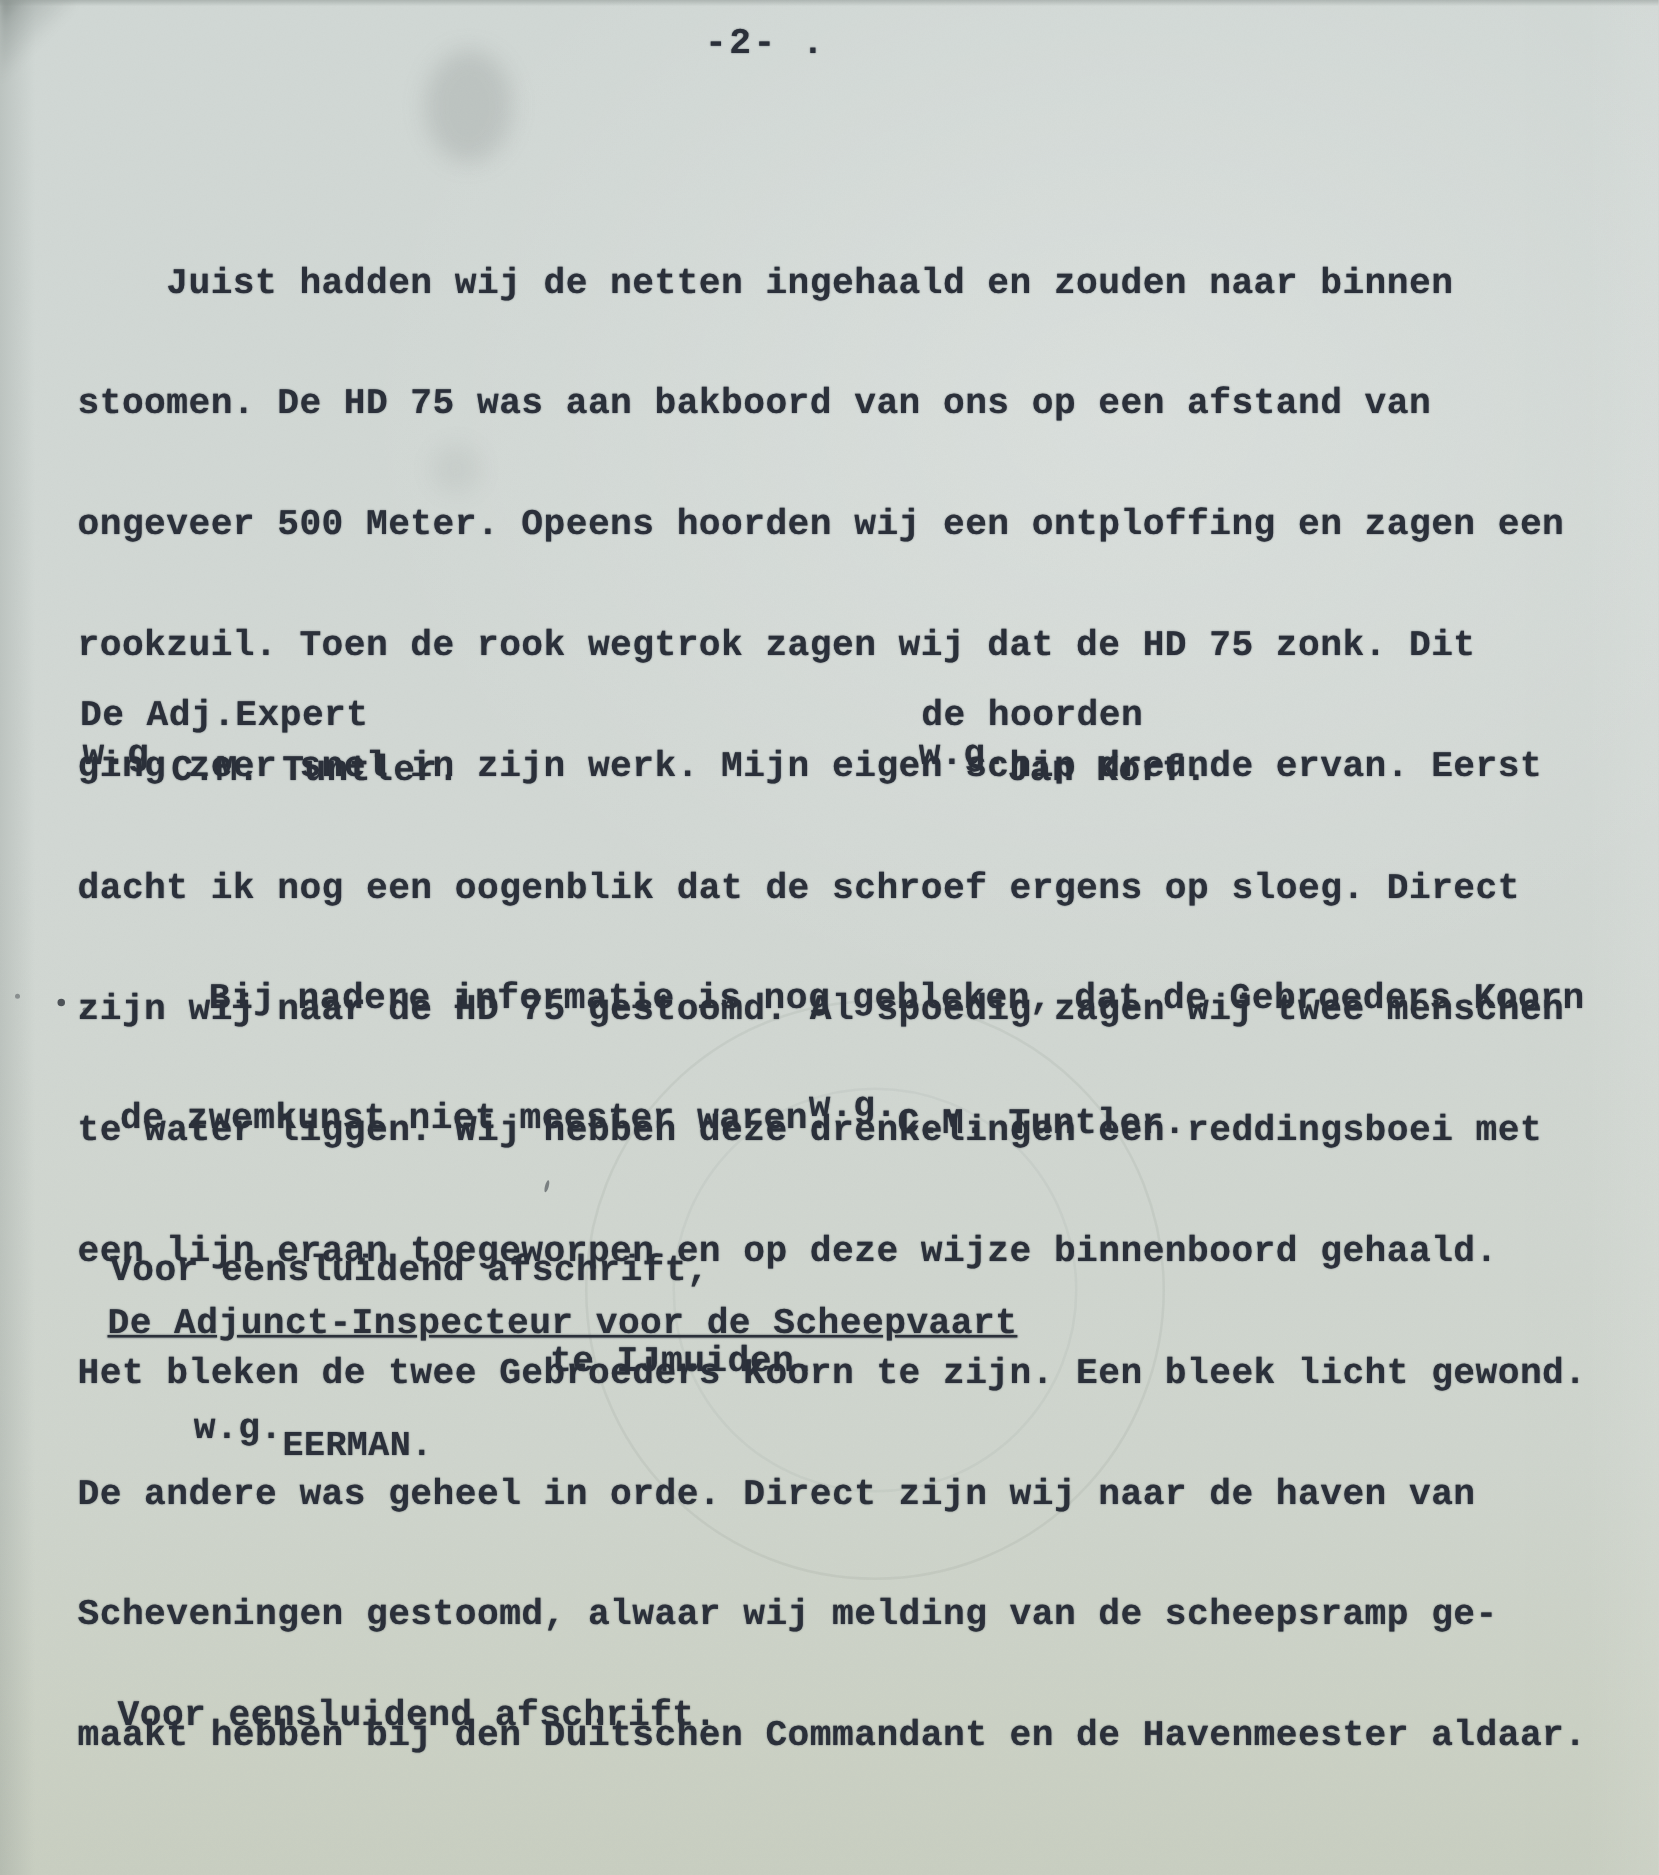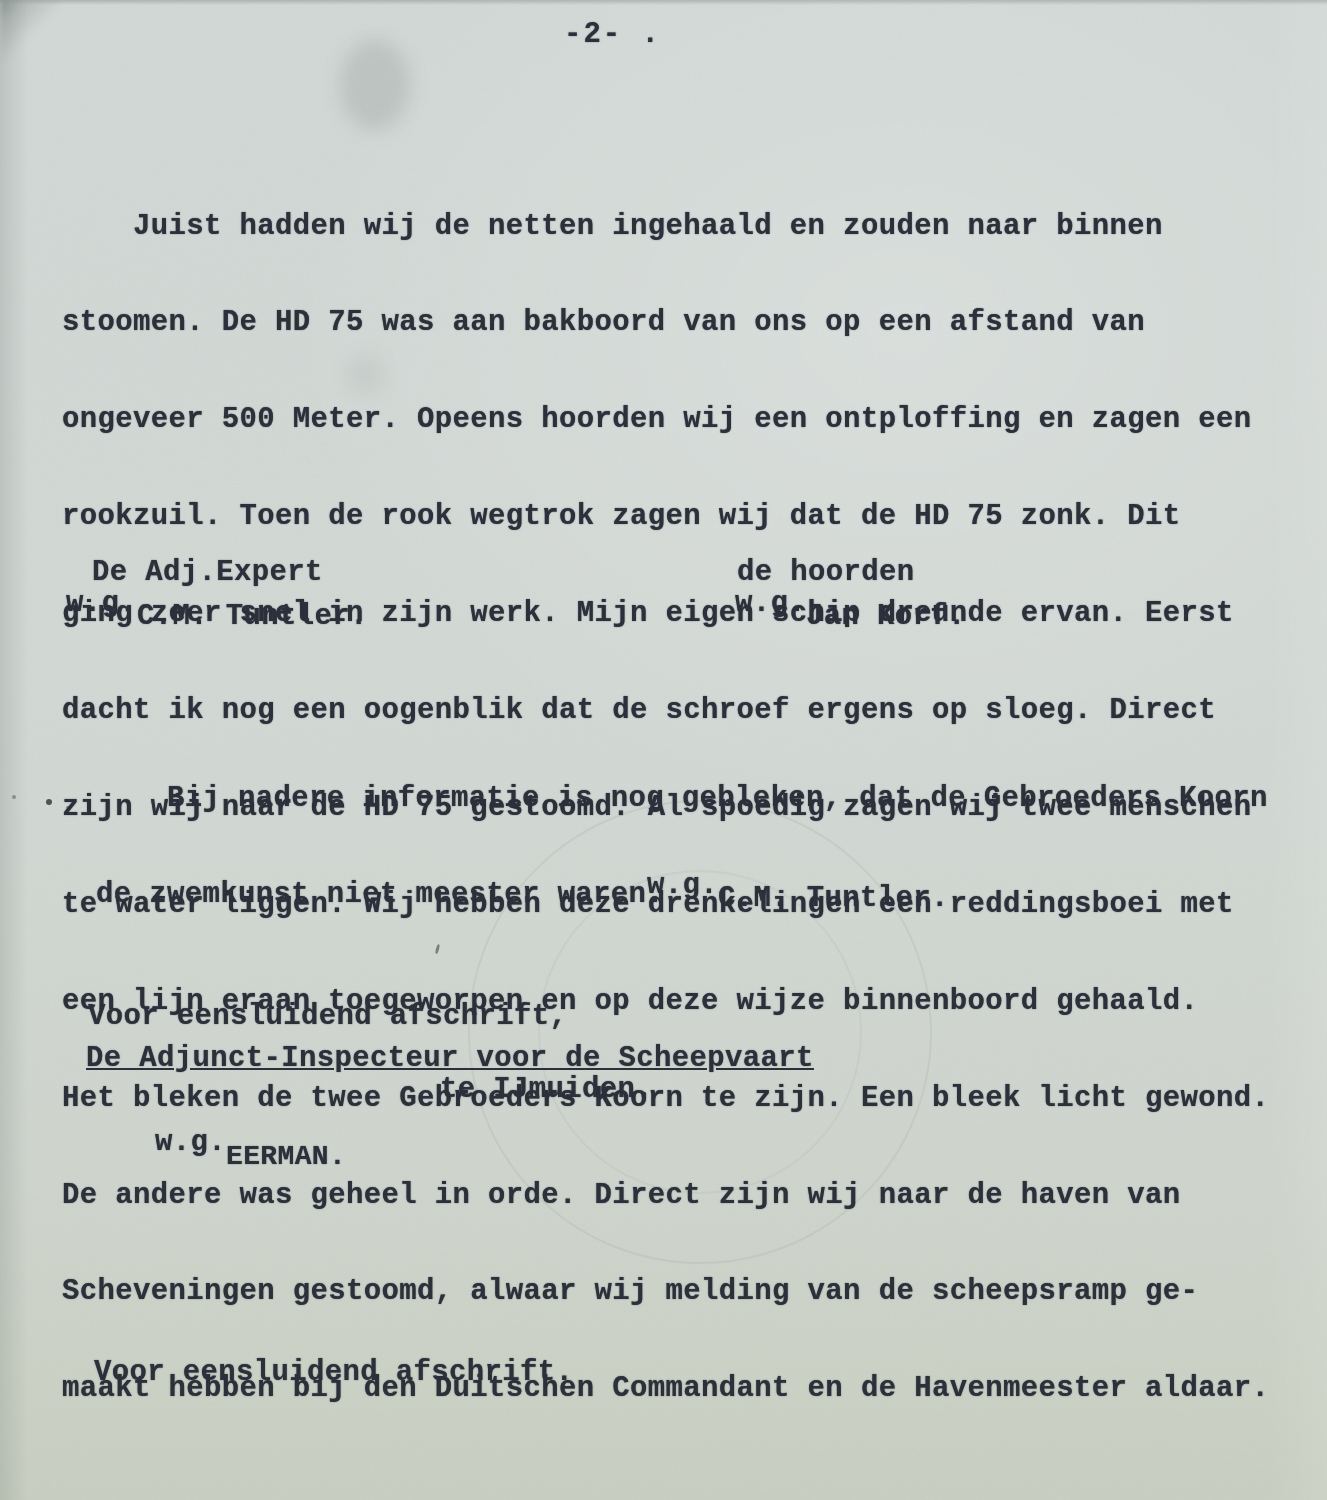--- a/index.html
+++ b/index.html
@@ -52,21 +52,21 @@
     white-space:pre;
     text-shadow:0 0 1.3px rgba(42,48,58,0.75);
     font-weight:700;
   }
   .abs{position:absolute;}
   .p1{left:62px;top:146px;line-height:32.3px;}
   .p2{left:68px;top:718px;line-height:32.3px;margin-left:28px;}
 
   .roles{left:62px;top:556px;width:1100px;height:34px;}
   .roles .right-col{position:absolute;left:675px;top:0;}
-  .roles .left-col{position:absolute;left:2px;top:0;margin-left:28px;}
+  .roles .left-col{position:absolute;left:2px;top:0;}
 
   .sigrow{left:62px;top:587px;width:1160px;height:60px;}
   .sig-group{position:absolute;top:0;}
   .sig-group .name{position:relative;top:13px;}
   .sig-left{left:4px;}
   .sig-right{left:673px;}
 
   .central-sig{left:647px;top:869px;}
   .central-sig .name{position:relative;top:13px;}
 

